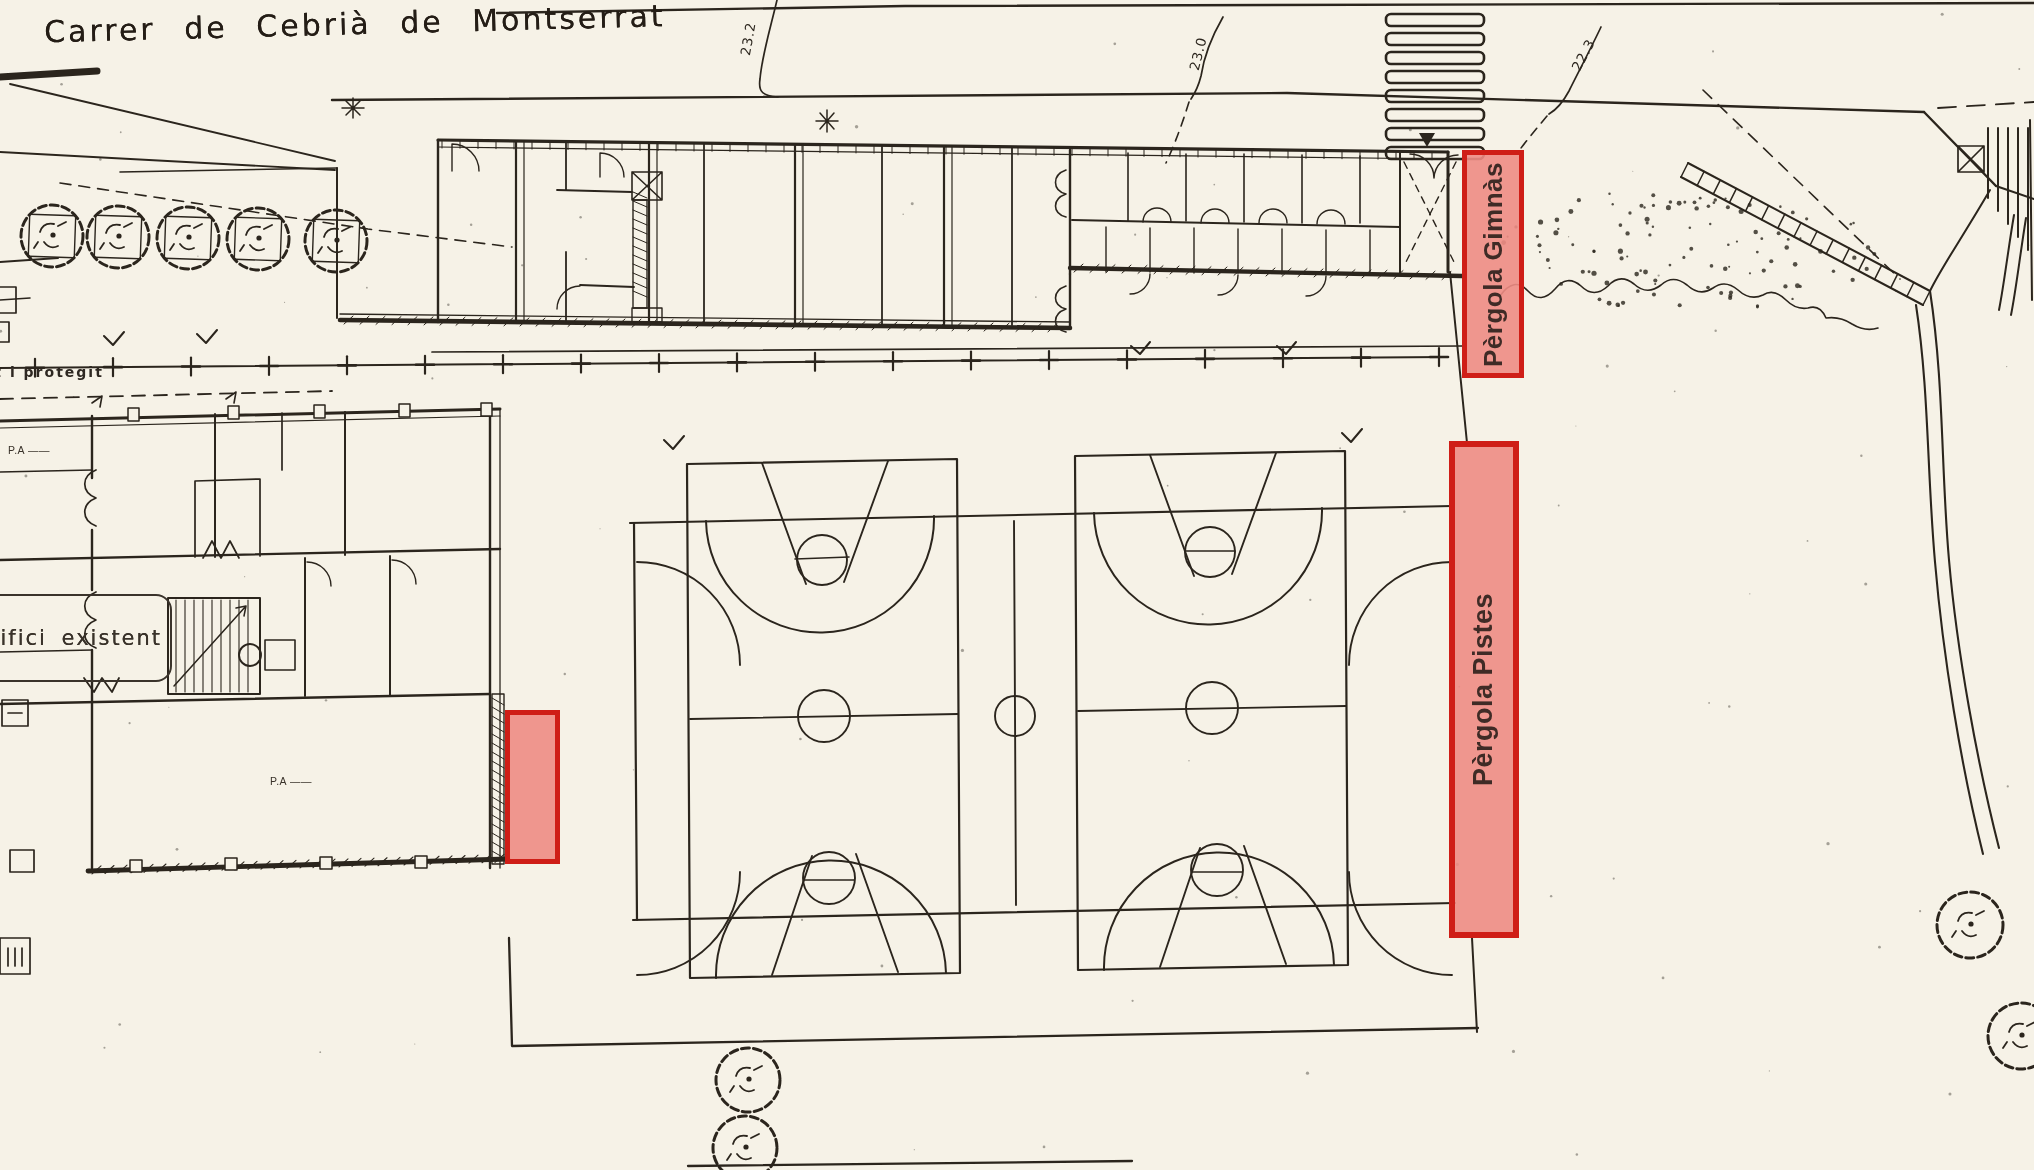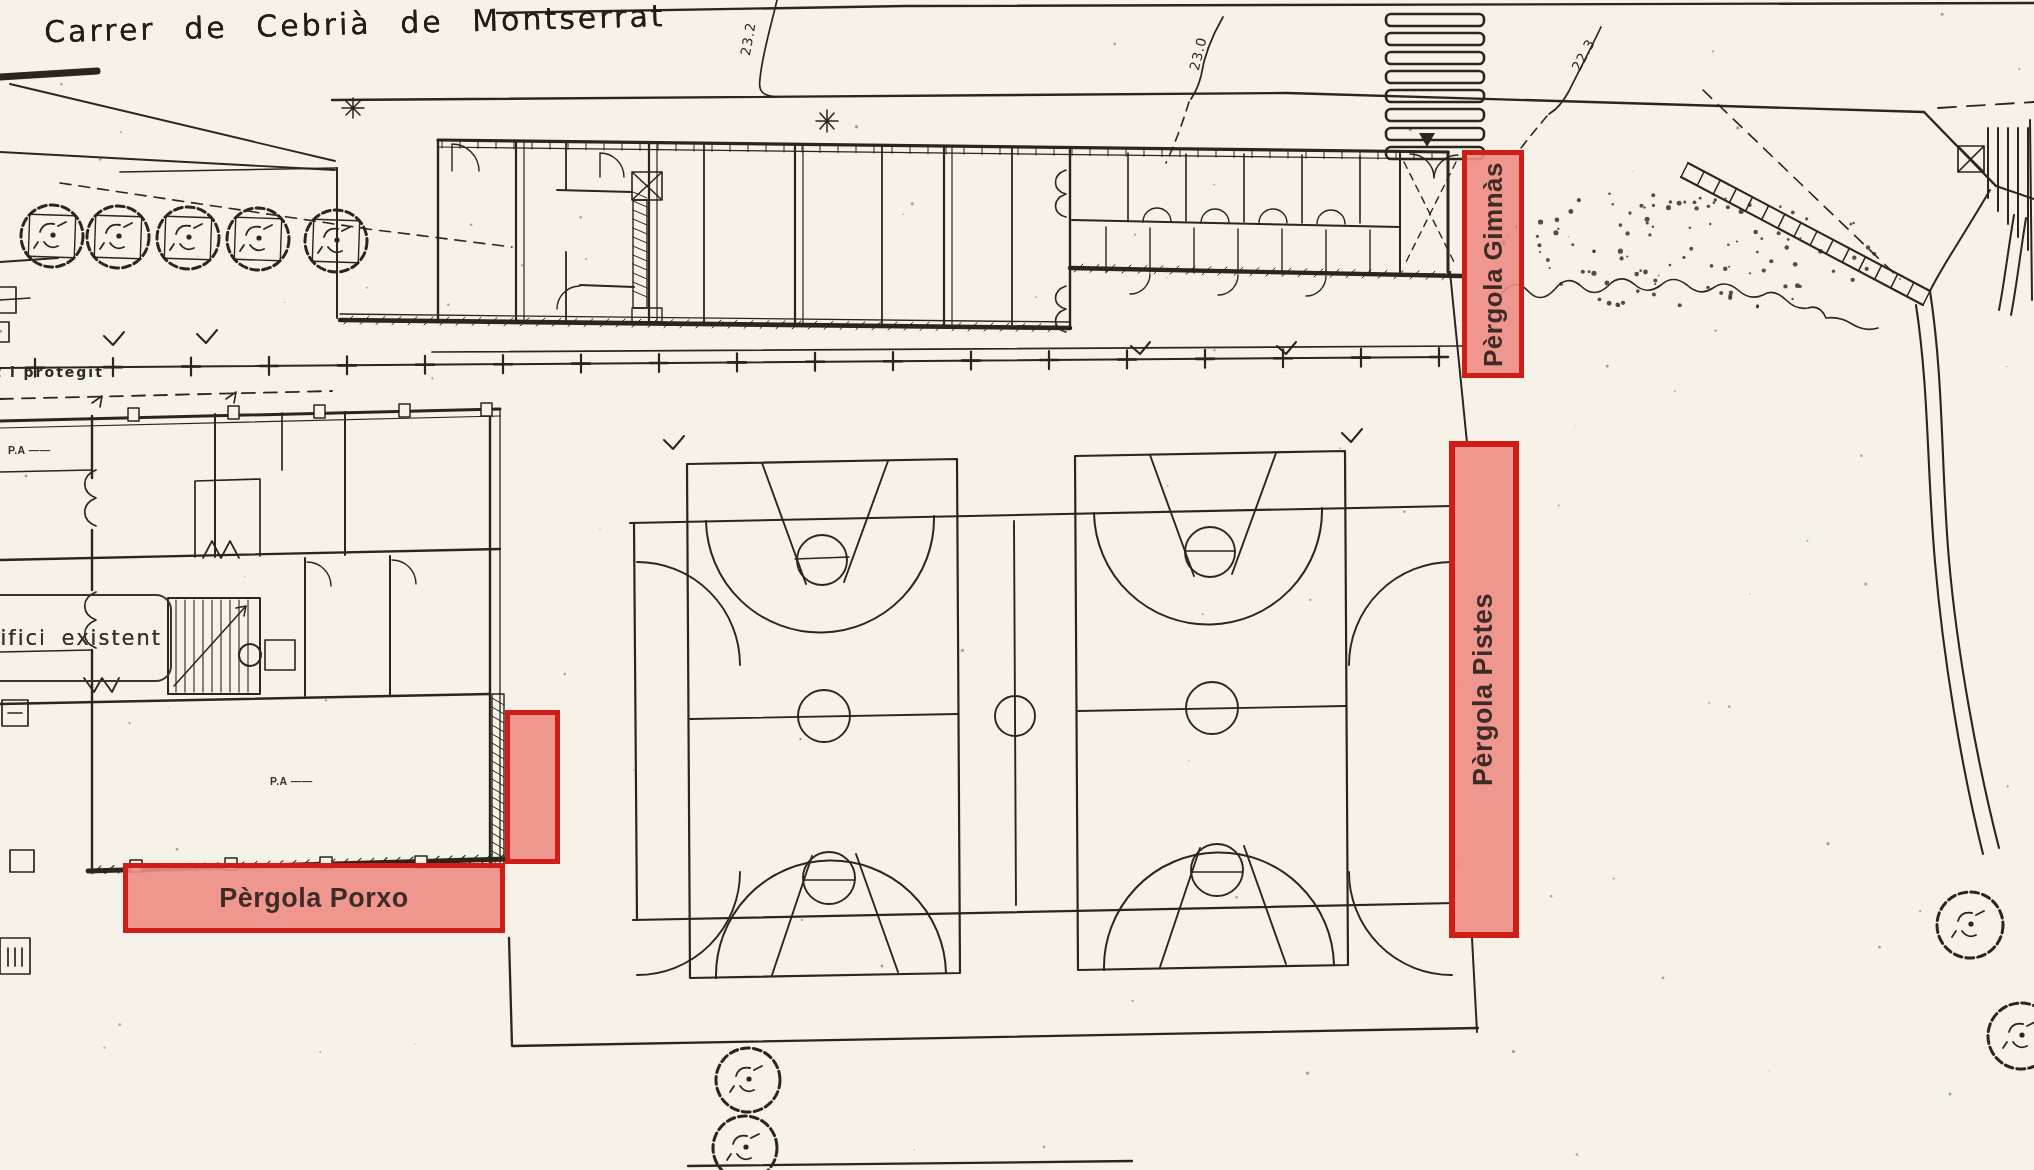--- a/index.html
+++ b/index.html
@@ -21,21 +21,21 @@
     display:flex;align-items:center;justify-content:center;
   }
   .bubble span{
     font-family:"DejaVu Sans",sans-serif;font-size:21px;letter-spacing:2px;
     word-spacing:6px;color:#39322a;white-space:nowrap;text-shadow:0 0 .5px #39322a;
   }
   .edge-note{
     left:-26px;top:364px;font-family:"DejaVu Sans",sans-serif;font-size:14px;
     font-weight:700;letter-spacing:2px;color:#2e2822;white-space:nowrap;
   }
-  .pa{font-size:10.5px;font-weight:700;letter-spacing:.5px;color:#39322a;white-space:nowrap;}
+  .pa{font-size:10.5px;font-weight:400;letter-spacing:.5px;color:#39322a;white-space:nowrap;}
   .pa1{left:8px;top:444px;} .pa2{left:270px;top:775px;}
   .contour{
     font-family:"DejaVu Sans",sans-serif;font-size:13.5px;letter-spacing:1px;
     color:#2b251d;white-space:nowrap;transform-origin:0 0;
   }
   .c1{left:737px;top:54px;transform:rotate(-80deg);}
   .c2{left:1186px;top:68px;transform:rotate(-76deg);}
   .c3{left:1568px;top:66px;transform:rotate(-62deg);}
   .hl{
     position:absolute;z-index:3;border:5px solid #cf1e17;
@@ -725,18 +725,15 @@
   <div class="txt contour c1">23.2</div>
   <div class="txt contour c2">23.0</div>
   <div class="txt contour c3">22.3</div>
 
   <div class="hl hl-gimnas">
     <span>Pèrgola Gimnàs</span>
   </div>
   <div class="hl hl-pistes">
     <span>Pèrgola Pistes</span>
   </div>
-  <div class="hl hl-porxo">
-    <span>Pèrgola Porxo</span>
-  </div>
   <div class="hl hl-small"></div>
 
 </div>
 
 </body></html>

